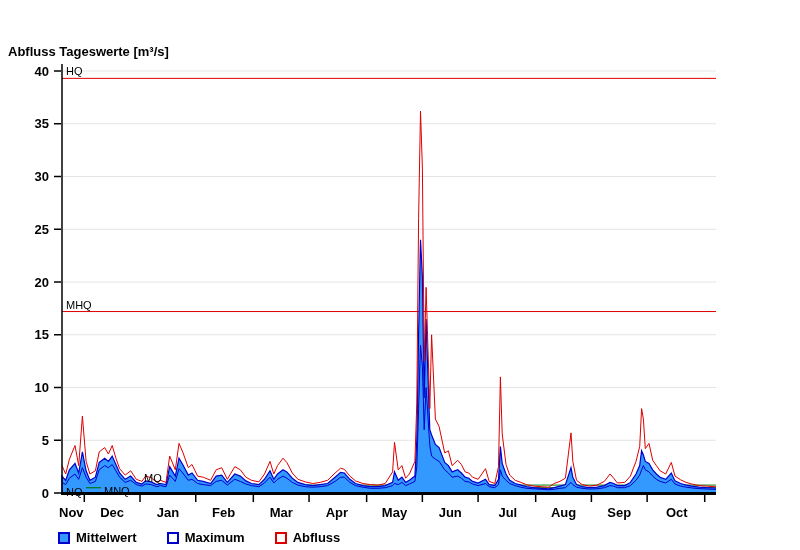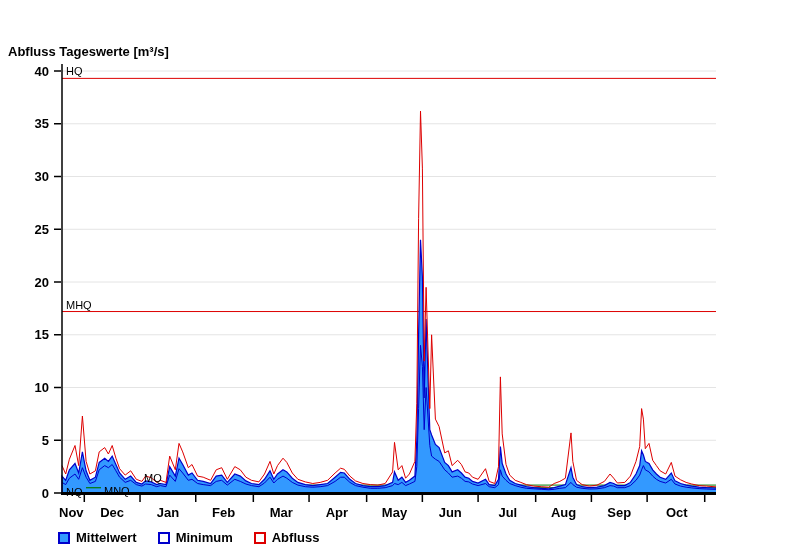--- a/index.html
+++ b/index.html
@@ -1,20 +1,20 @@
 <!DOCTYPE html>
 <html><head>
 <meta charset="utf-8">
 <style>
   html,body{margin:0;padding:0;background:#fff;}
   .page{position:relative;width:716px;height:550px;background:#fff;
         font-family:"Liberation Sans", sans-serif;overflow:hidden;margin-top:40px;}
   .chart-title{position:absolute;left:8px;top:4px;font-size:13px;font-weight:bold;color:#000;}
   #plot{position:absolute;left:0;top:0;}
-  .legend{position:absolute;left:58px;top:490px;display:flex;align-items:flex-end;gap:7px;}
+  .legend{position:absolute;left:58px;top:490px;display:flex;align-items:flex-end;gap:16px;}
   .legend-item{display:flex;align-items:center;margin-right:14px;}
   .swatch{width:12px;height:12px;box-sizing:border-box;margin-right:6px;flex:0 0 auto;}
   .legend-label{font-size:13px;font-weight:bold;color:#000;white-space:nowrap;}
 </style>
 </head>
 <body>
 
 <div class="page">
   <div class="chart-title">Abfluss Tageswerte [m³/s]</div>
 
@@ -89,20 +89,20 @@
       <text x="66" y="455.89" fill="#000000" font-family="&quot;Liberation Sans&quot;,sans-serif" font-size="11px">NQ</text>
     </svg>
 
   <div class="legend">
     <div class="legend-item">
       <span class="swatch" id="sw0" style="background: rgb(51, 153, 255); border: 2px solid rgb(0, 0, 204);"></span>
       <span class="legend-label">Mittelwert</span>
     </div>
     <div class="legend-item">
       <span class="swatch" id="sw1" style="background: rgb(255, 255, 255); border: 2px solid rgb(0, 0, 204);"></span>
-      <span class="legend-label">Minimum</span>
+      <span class="legend-label">Maximum</span>
     </div>
     <div class="legend-item">
       <span class="swatch" id="sw2" style="background: rgb(255, 255, 255); border: 2px solid rgb(221, 0, 0);"></span>
       <span class="legend-label">Abfluss</span>
     </div>
   </div>
 </div>
 
 </body></html>

